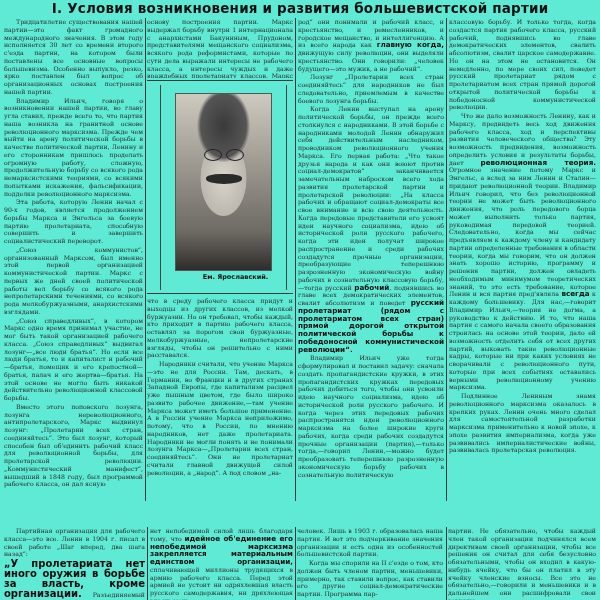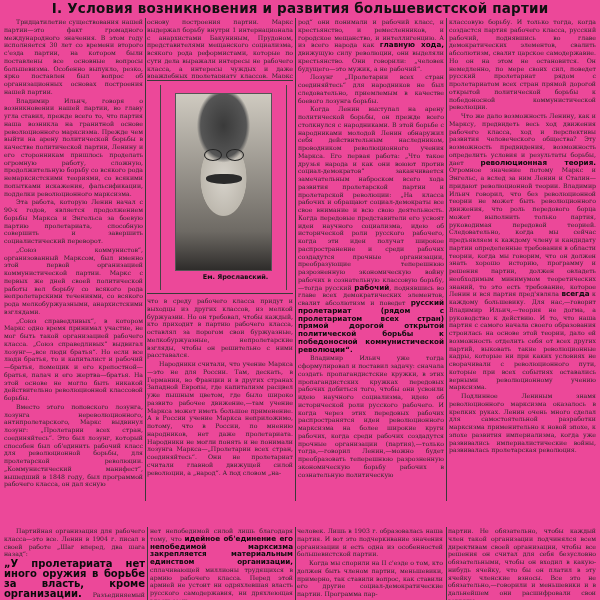--- a/index.html
+++ b/index.html
@@ -1,17 +1,17 @@
 <!DOCTYPE html>
 <html><head>
 <meta charset="utf-8">
 <style>
   html,body{margin:0;padding:0;background:#f4f2ee;}
   body{width:600px;height:600px;overflow:hidden;position:relative;font-family:"DejaVu Serif","Liberation Serif",serif;color:#1b1b1b;}
-  .page{position:absolute;left:0;top:0;width:600px;height:600px;background:#ec4899;}
+  .page{position:absolute;left:0;top:0;width:600px;height:600px;background:#5eead4;}
   .headline{position:absolute;left:0;top:0;width:600px;height:16px;text-align:center;font-family:"DejaVu Sans","Liberation Sans",sans-serif;font-weight:bold;font-size:13.5px;letter-spacing:0.2px;line-height:16px;color:#111;}
   .col{position:absolute;font-size:6.2px;line-height:7.75px;text-align:justify;color:#2a2a2a;overflow:hidden;}
   .col p{margin:0;text-indent:12px;}
   .col p.noind{text-indent:0;}
   .col p + p{margin-top:1px;}
   b.hl{font-family:"DejaVu Sans","Liberation Sans",sans-serif;font-weight:bold;font-size:7.2px;color:#0d0d0d;}
   .rule-v{position:absolute;width:1px;background:#3a3a3a;}
   .rule-h{position:absolute;height:1px;background:#3a3a3a;}
   .c1{left:4px;top:18px;width:139px;height:483px;}
   .c2t{left:147px;top:18px;width:146px;height:60px;}
@@ -64,21 +64,21 @@
   </div>
   <div class="rule-h" style="left:147px;top:293px;width:146px;"></div>
 
   <div class="col c2b">
     <p class="noind">что в среду рабочего класса придут и выходцы из других классов, из мелкой буржуазии. Но он требовал, чтобы каждый, кто приходит в партию рабочего класса, оставлял за порогом свои буржуазные, мелкобуржуазные, непролетарские взгляды, чтобы он решительно с ними расставался.</p>
     <p>Народники считали, что учение Маркса—это не для России. Там, дескать, в Германии, во Франции и в других странах Западной Европы, где капитализм расцвел уже пышным цветом, где было широко развито рабочее движение,—там учение Маркса может иметь большое применение. А в России учение Маркса неприложимо, потому, что в России, по мнению народников, нет даже пролетариата. Народники не могли понять и не понимали лозунга Маркса—„Пролетарии всех стран, соединяйтесь“. Они не пролетариат считали главной движущей силой революции, а „народ“. А под словом „на-</p>
   </div>
   <div class="rule-v" style="left:295px;top:18px;height:483px;"></div>
 
   <div class="col c3">
-    <p class="noind"><span>род“ они понимали и рабочий класс, и крестьянство, и ремесленников, и городское мещанство, и интеллигенцию. А из всего народа как </span><b class="hl">главную хода,</b><span> движущую силу революции, они выделяли крестьянство. Они говорили: „человек будущего—это мужик, а не рабочий“.</span></p>
+    <p class="noind"><span>род“ они понимали и рабочий класс, и крестьянство, и ремесленников, и городское мещанство, и интеллигенцию. А из всего народа как </span><b class="hl">главную когда,</b><span> движущую силу революции, они выделяли крестьянство. Они говорили: „человек будущего—это мужик, а не рабочий“.</span></p>
     <p>Лозунг „Пролетарии всех стран соединяйтесь“ для народников не был следовательно, приемлемым в качестве боевого лозунга борьбы.</p>
     <p><span>Когда Ленин выступал на арену политической борьбы, он прежде всего столкнулся с народниками. В этой борьбе с народниками молодой Ленин обнаружил себя действительным наследником, проводником революционного учения Маркса. Его первая работа: „Что такое друзья народа и как они воюют против социал-демократов“ заканчивается замечательным наброском всего хода развития пролетарской партии и пролетарской революции: „На класса рабочих и обращают социал-демократы все свое внимание и всю свою деятельность. Когда передовые представители его усвоят идеи научного социализма, идею об исторической роли русского рабочего, когда эти идеи получат широкое распространение и среди рабочих создадутся прочные организации, преобразующие теперешнюю разрозненную экономическую войну рабочих в сознательную классовую борьбу,—тогда русский </span><b class="hl">рабочий</b><span>, поднявшись во главе всех демократических элементов, свалит абсолютизм и поведет </span><b class="hl">русский пролетариат (рядом с пролетариатом всех стран) прямой дорогой открытой политической борьбы к победоносной коммунистической революции“.</b></p>
     <p>Владимир Ильич уже тогда сформулировал и поставил задачу: сначала создать пропагандистские кружки, в этих пропагандистских кружках передовых рабочих добиться того, чтобы они усвоили идею научного социализма, идею об исторической роли русского рабочего. И когда через этих передовых рабочих распространятся идеи революционного марксизма на более широкие круги рабочих, когда среди рабочих создадутся прочные организации (партия),—только тогда,—говорил Ленин,—можно будет преобразовать теперешнюю разрозненную экономическую борьбу рабочих в сознательную политическую</p>
   </div>
   <div class="rule-v" style="left:446px;top:18px;height:483px;"></div>
 
   <div class="col c4">
     <p class="noind">классовую борьбу. И только тогда, когда создастся партия рабочего класса, русский рабочий, поднявшись во главе демократических элементов, свалить абсолютизм, свалит царское самодержавие. Но он на этом не остановится. Он немедленно, по мере своих сил, поведет русский пролетариат рядом с пролетариатом всех стран прямой дорогой открытой политической борьбы к победоносной коммунистической революции.</p>
     <p><span>Что же дало возможность Ленину, как и Марксу, предвидеть весь ход движения рабочего класса, ход и перспективы развития человеческого общества? Эту возможность предвидения, возможность определить условия и результаты борьбы, дает </span><b class="hl">революционная теория.</b><span> Огромное значение потому Маркс и Энгельс, а вслед за ним Ленин и Сталин—придают революционной теории. Владимир Ильич говорил, что без революционной теории не может быть революционного движения, что роль передового борца может выполнить только партия, руководимая передовой теорией. Следовательно, когда мы сейчас предъявляем к каждому члену и кандидату партии определенные требования в области теории, когда мы говорим, что он должен знать хорошо историю, программу и решения партии, должен овладеть необходимым минимумом теоретических знаний, то это есть требование, которое Ленин и вся партия пред'являла </span><b class="hl">всегда</b><span> к каждому большевику. Для нас,—говорит Владимир Ильич,—теория не догма, а руководство к действию. И то, что наша партия с самого начала своего образования строилась на основе этой теории, дало ей возможность отделить себя от всех других партий, выковать такие революционные кадры, которые ни при каких условиях не сворачивали с революционного пути, которые при всех событиях оставались верными революционному учению марксизма.</span></p>
     <p>Подлинное Лениным знамя революционного марксизма оказалось в крепких руках. Ленин очень много сделал для самостоятельной разработки марксизма применительно к новой эпохе, к эпохе развития империализма, когда уже развивались империалистические войны, развивалась пролетарская революция.</p>

